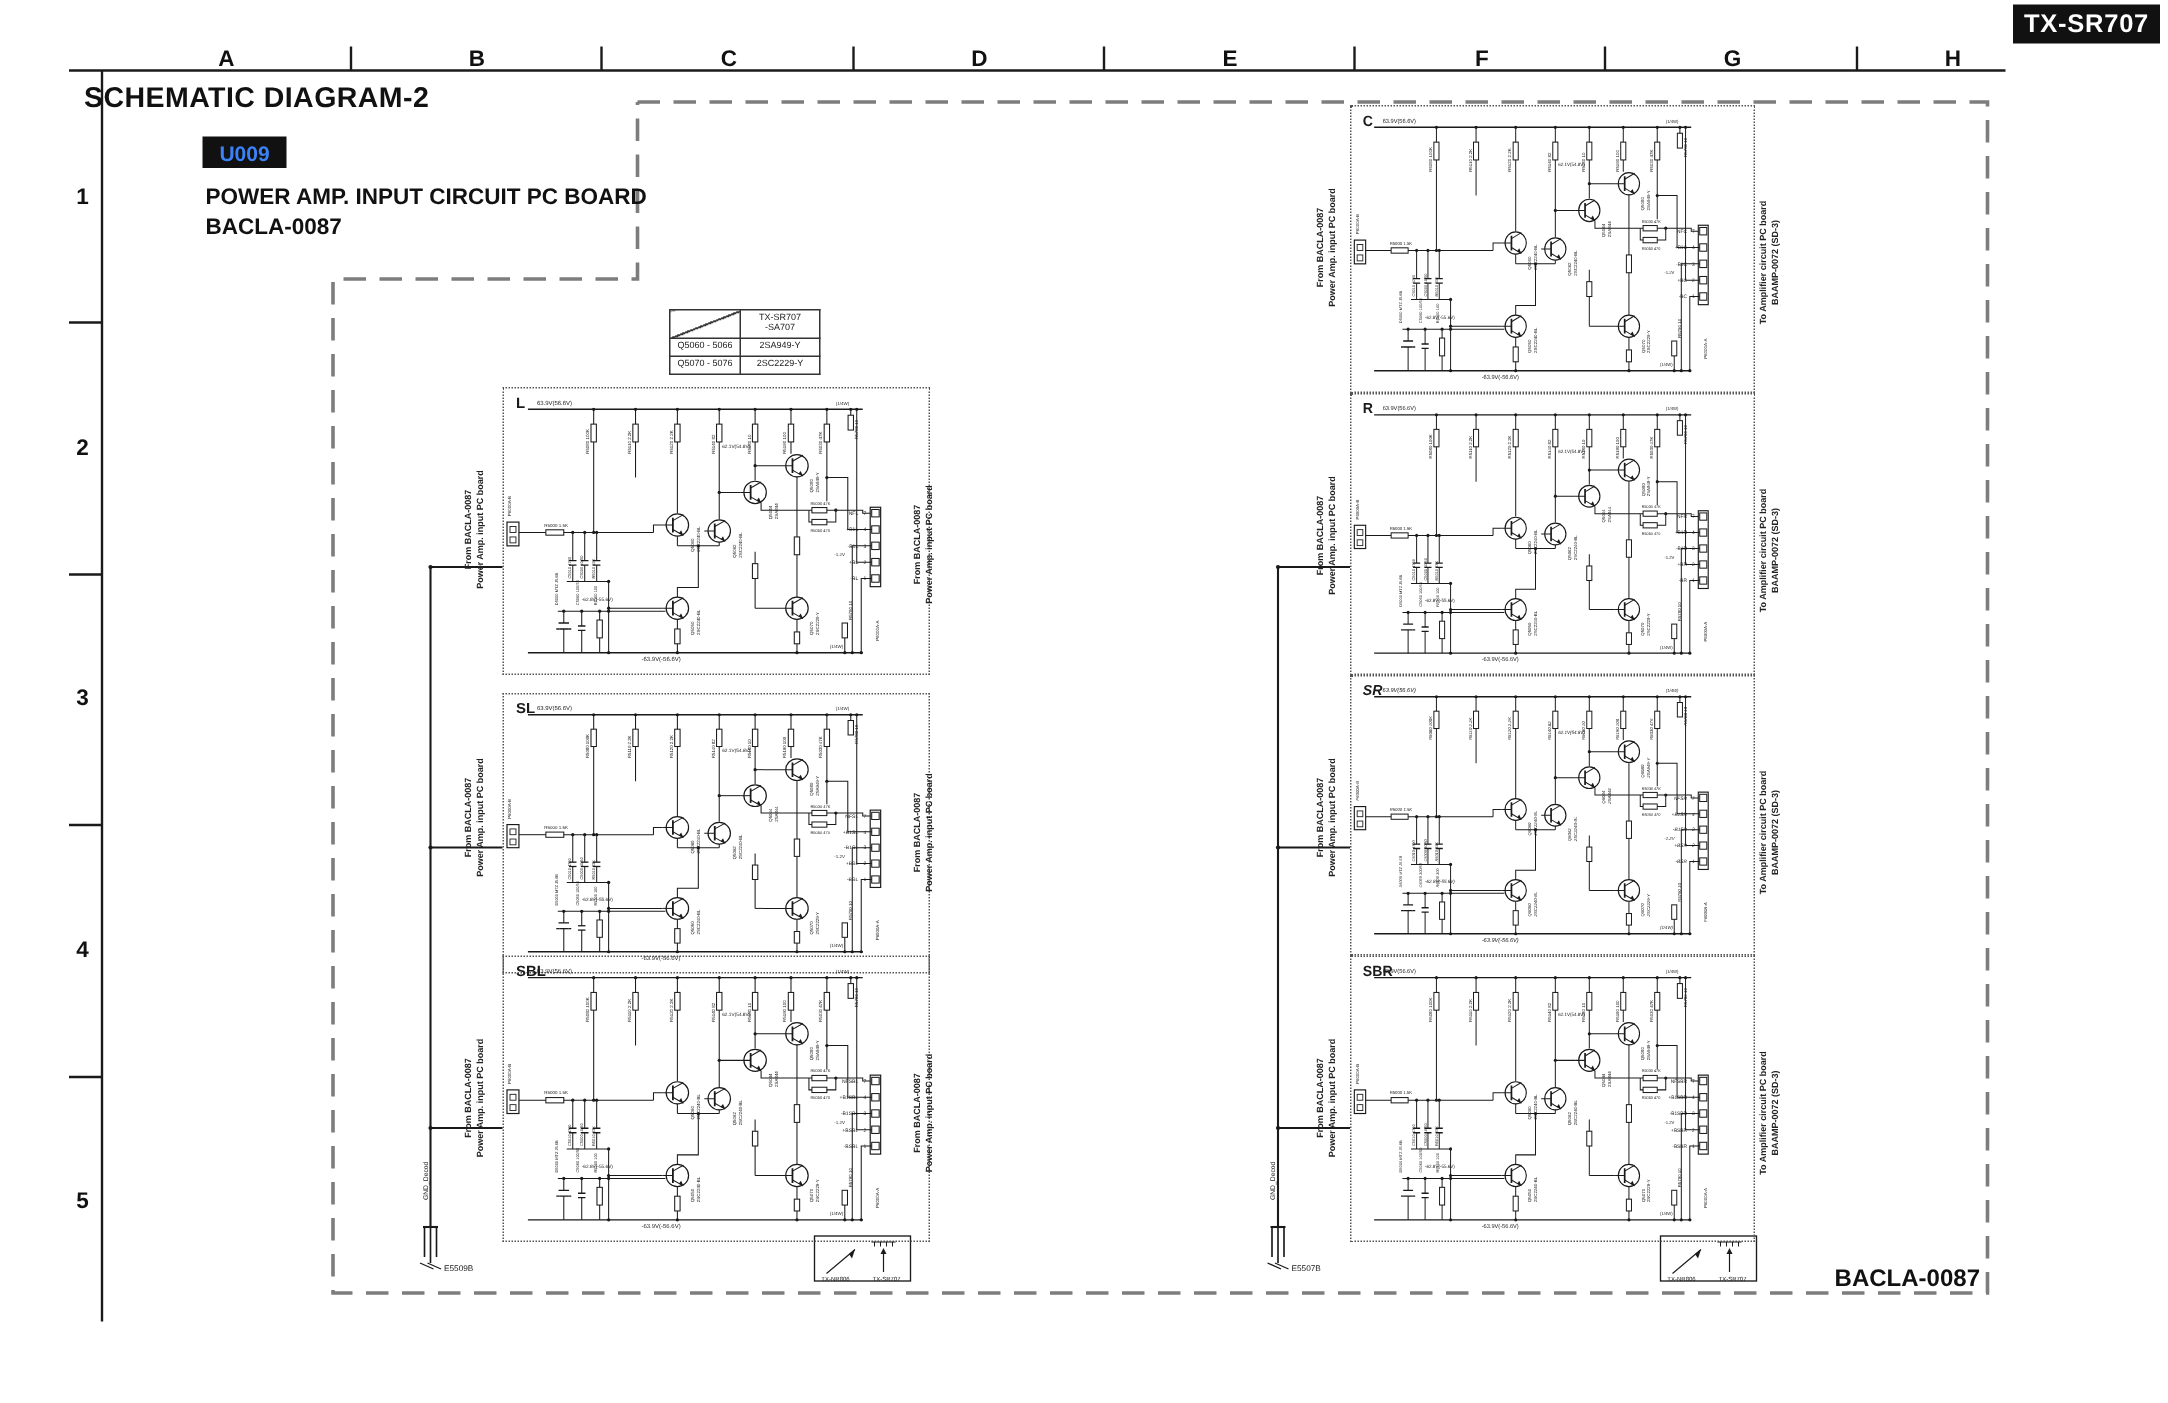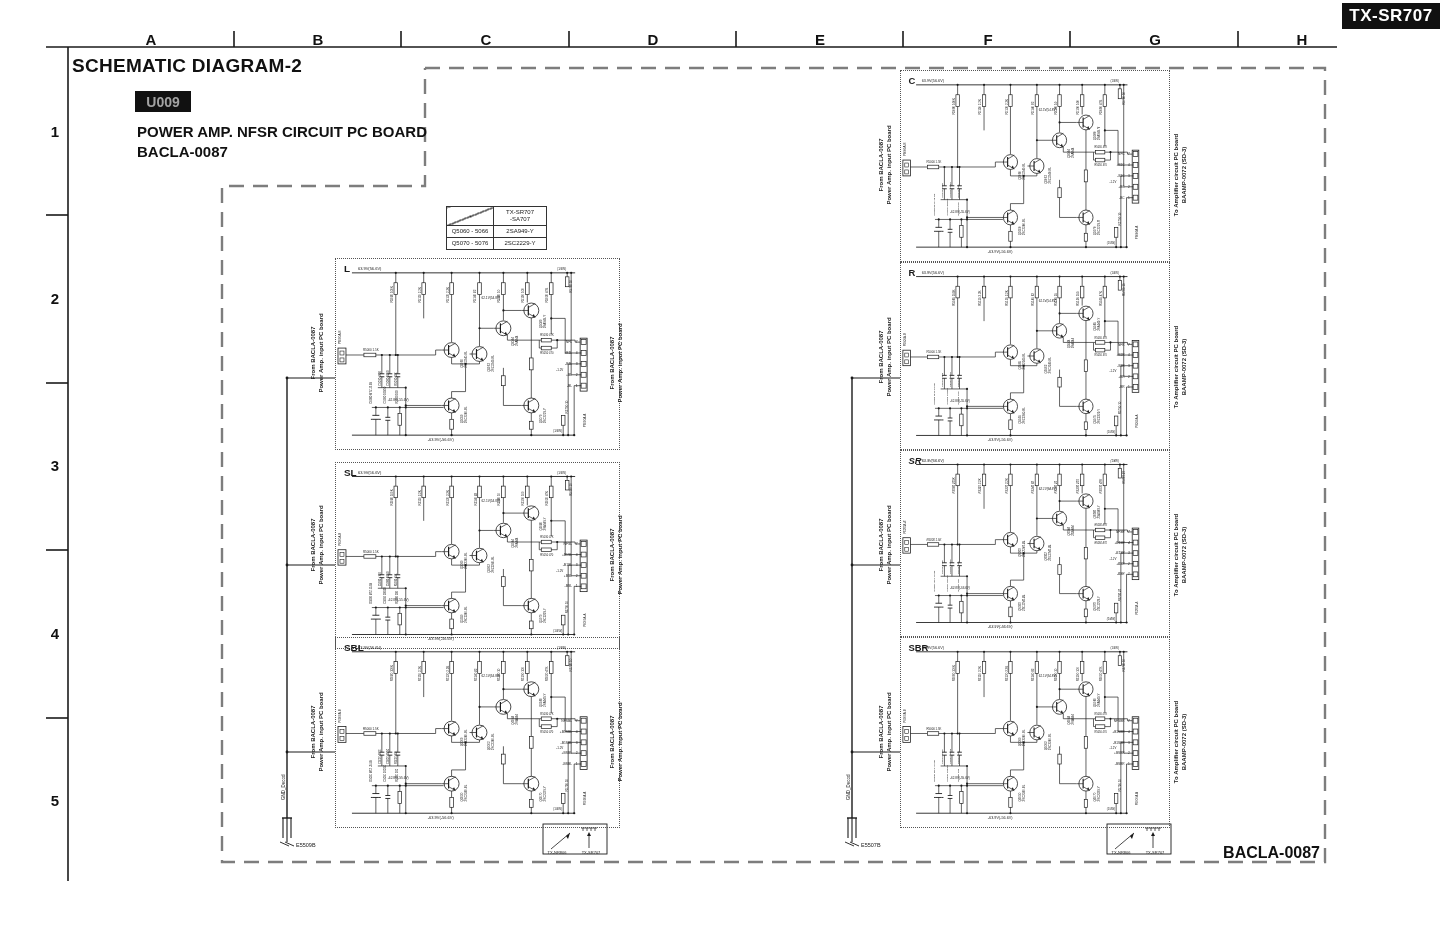--- a/index.html
+++ b/index.html
@@ -1,22 +1,22 @@
 <!DOCTYPE html>
 <html><head>
 <meta charset="utf-8">
 <style>
   html,body{margin:0;padding:0;background:#fff;}
   body{font-family:"Liberation Sans",sans-serif;color:#111;}
   #page{position:relative;width:1445px;height:913px;background:#fff;overflow:hidden;}
   .abs{position:absolute;}
   #model-badge{left:1342px;top:3px;width:98px;height:26px;background:#111;color:#fff;
     font-weight:bold;font-size:17px;display:flex;align-items:center;justify-content:center;letter-spacing:.5px;}
-  #main-title{left:72px;top:55px;font-size:19px;font-weight:bold;letter-spacing:.3px;}
-  #u009-badge{left:135px;top:91px;width:56px;height:21px;background:#111;color:#a3a3a3;font-weight:bold;
+  #main-title{left:56px;top:55px;font-size:19px;font-weight:bold;letter-spacing:.3px;}
+  #u009-badge{left:135px;top:91px;width:56px;height:21px;background:#111;color:#3b82f6;font-weight:bold;
     font-size:14px;display:flex;align-items:center;justify-content:center;}
   #board-line1{left:137px;top:123px;font-size:15px;font-weight:bold;}
   #board-line2{left:137px;top:143px;font-size:15px;font-weight:bold;}
   #board-code{left:1120px;top:844px;width:200px;text-align:right;font-size:16px;font-weight:bold;}
   .grid-letter{font-size:15px;font-weight:bold;width:30px;text-align:center;top:31px;}
   .grid-row-num{font-size:15px;font-weight:bold;width:20px;text-align:center;left:45px;}
   #parts-table{left:446px;top:206px;border-collapse:collapse;background:#fff;}
   #parts-table td{border:1px solid #333;font-size:6px;padding:0 2px;text-align:center;vertical-align:middle;
     color:#222;line-height:1.1;}
   #pt-diag{width:42px;height:18px;background-image:linear-gradient(to bottom right,transparent 48%,#333 48%,#333 52%,transparent 52%);}
@@ -107,21 +107,21 @@
         <line x1="1151" y1="828" x2="1151" y2="831" stroke="#1a1a1a" stroke-width="0.7"></line>
         <line x1="1155" y1="828" x2="1155" y2="831" stroke="#1a1a1a" stroke-width="0.7"></line>
         <line x1="1159" y1="828" x2="1159" y2="831" stroke="#1a1a1a" stroke-width="0.7"></line>
         <text x="1121" y="854" font-size="4" fill="#1a1a1a" font-family="&quot;Liberation Sans&quot;,sans-serif" text-anchor="middle">TX-NR806</text>
         <text x="1155" y="854" font-size="4" fill="#1a1a1a" font-family="&quot;Liberation Sans&quot;,sans-serif" text-anchor="middle">TX-SR707</text>
       </g>
     </svg>
 
   <div id="main-title" class="abs">SCHEMATIC DIAGRAM-2</div>
   <div id="u009-badge" class="abs">U009</div>
-  <div id="board-line1" class="abs">POWER AMP. NFSR CIRCUIT PC BOARD</div>
+  <div id="board-line1" class="abs">POWER AMP. INPUT CIRCUIT PC BOARD</div>
   <div id="board-line2" class="abs">BACLA-0087</div>
   <div id="board-code" class="abs">BACLA-0087</div>
 
   <table id="parts-table" class="abs">
     <tbody>
         <tr>
       <td id="pt-diag"></td>
       <td style="width:48px;">
         <span>TX-SR707</span><br>
         <span>-SA707</span>

